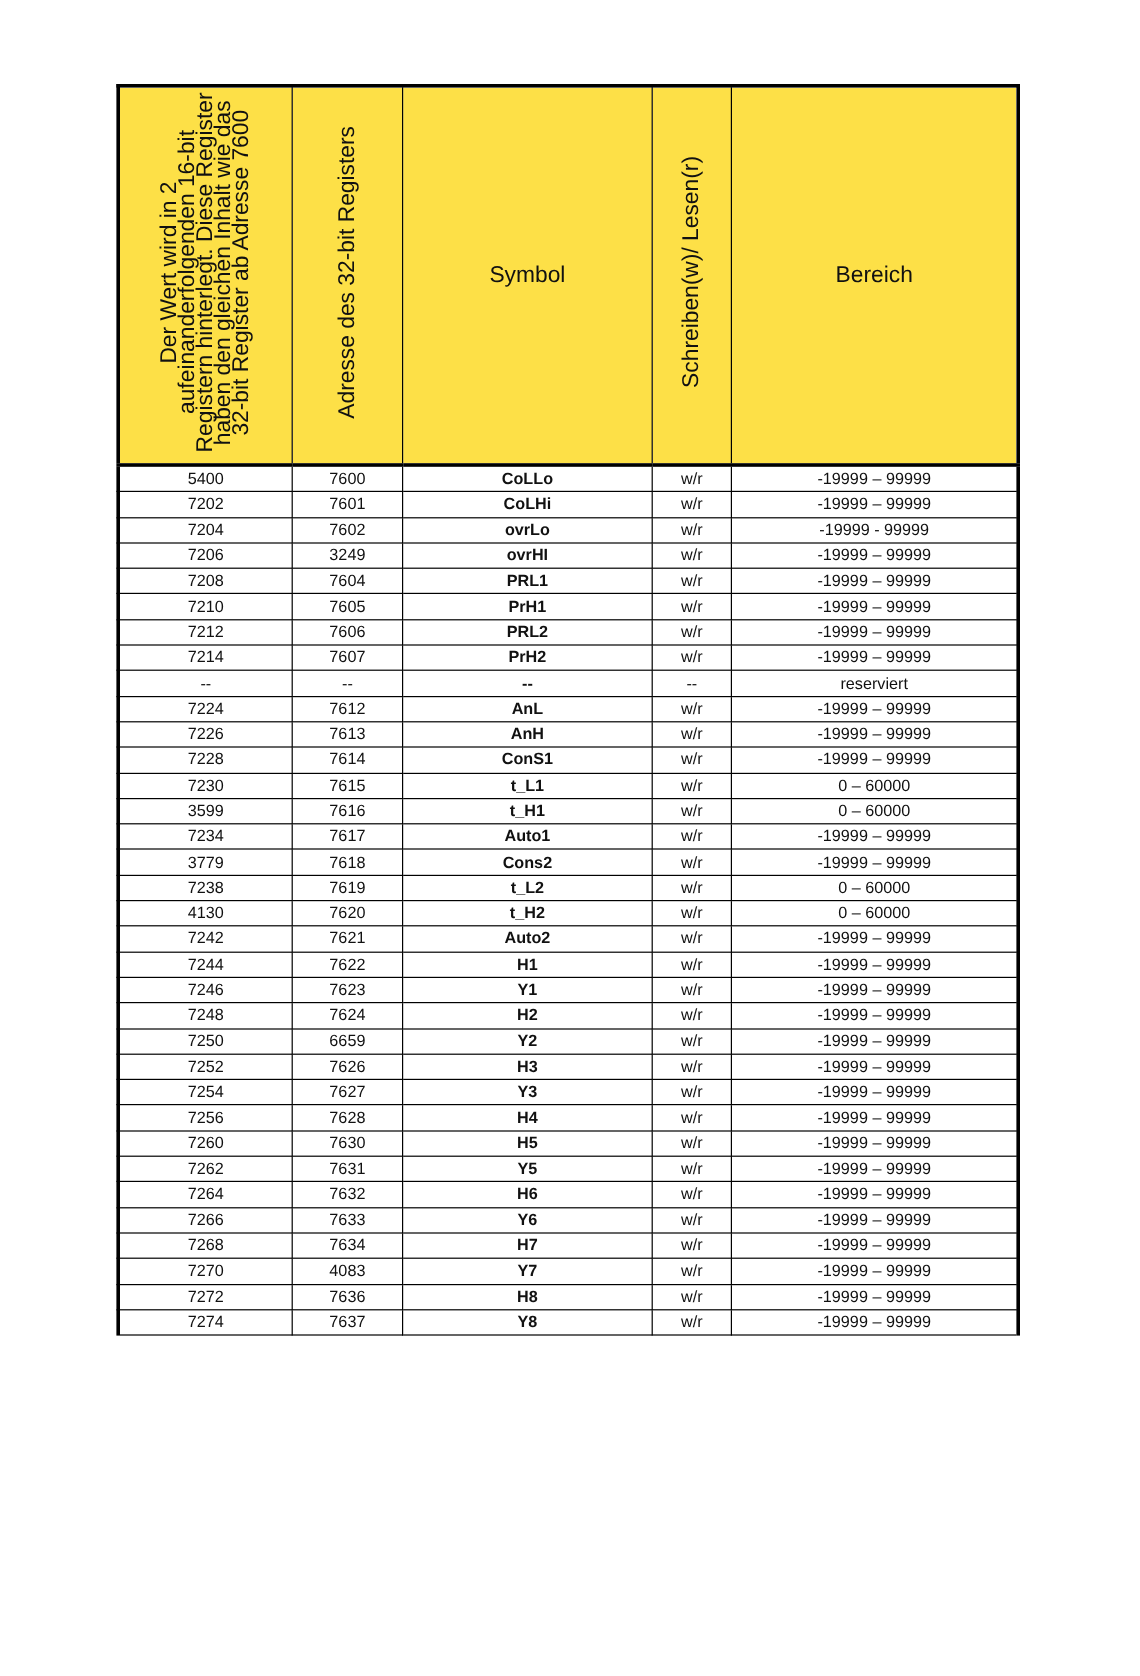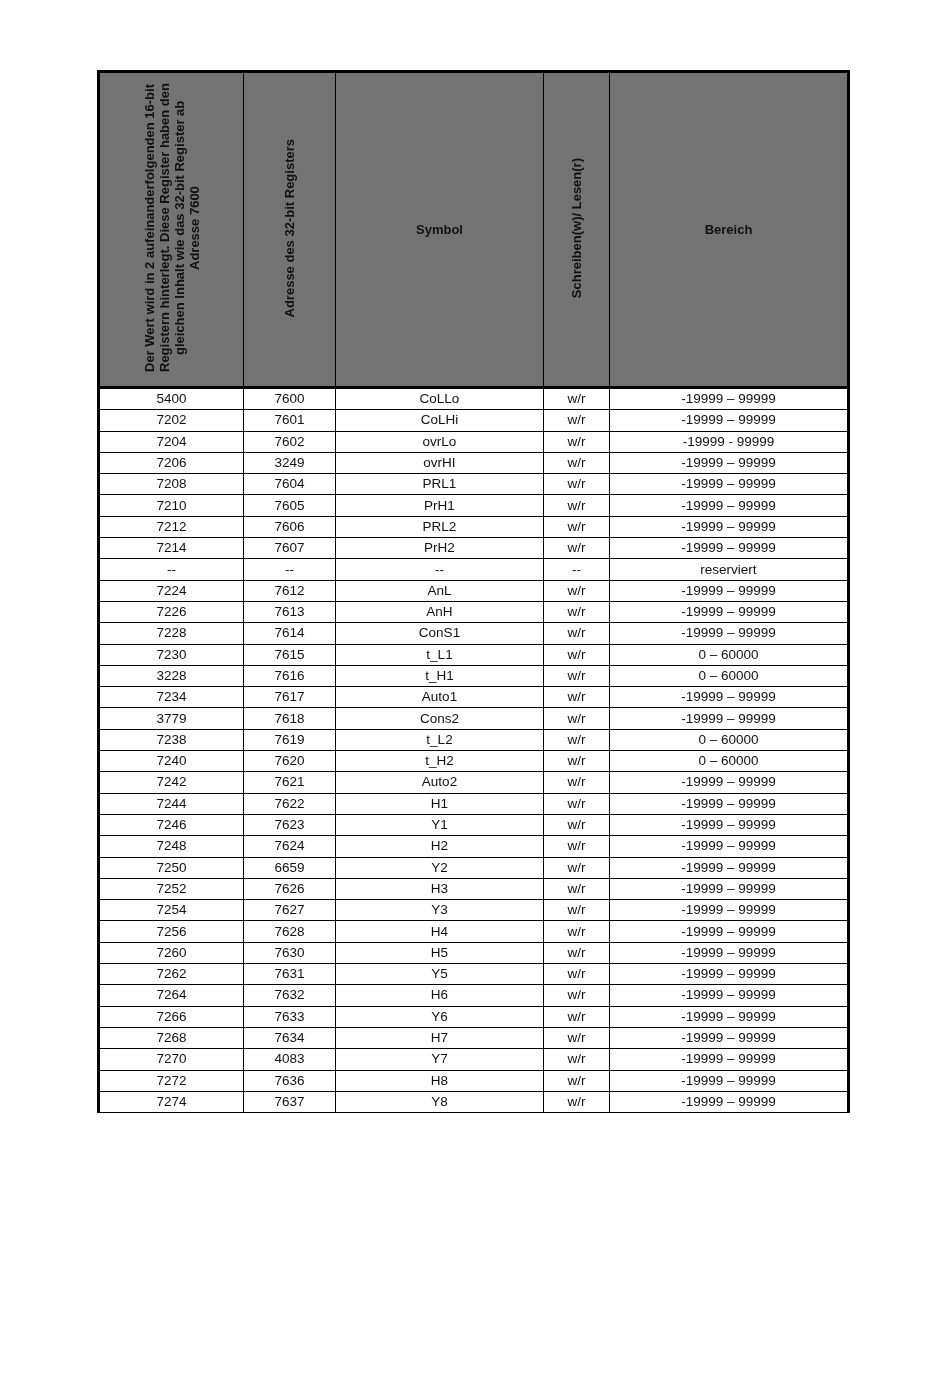--- a/index.html
+++ b/index.html
@@ -28,45 +28,45 @@
       border-top: 3px solid #000;
       border-right: 3px solid #000;
     }
     table.reg-table th, table.reg-table td {
       border: 1.5px solid #000;
       text-align: center;
       padding: 0;
       overflow: hidden;
     }
     table.reg-table thead th {
-      background: #737373;
+      background: #fde047;
       height: 313px;
       border-bottom: 3px solid #000;
-      font-weight: bold;
-      font-size: 13px;
+      font-weight: normal;
+      font-size: 19px;
       vertical-align: middle;
     }
     .vert {
       display: inline-block;
       writing-mode: vertical-rl;
       transform: rotate(180deg);
       white-space: normal;
       line-height: 15px;
       text-align: center;
     }
     .vert.wide {
       max-height: 300px;
     }
     table.reg-table tbody td {
       height: 20.3px;
       font-size: 13.5px;
       line-height: 18px;
     }
     td.sym {
-      font-weight: normal;
+      font-weight: bold;
     }
     .col1 { width: 145px; }
     .col2 { width: 92px; }
     .col3 { width: 208px; }
     .col4 { width: 66px; }
     .col5 { width: auto; }
   </style>
 </head>
 <body>
 
@@ -184,21 +184,21 @@
           <td>-19999 – 99999</td>
         </tr>
         <tr>
           <td>7230</td>
           <td>7615</td>
           <td class="sym">t_L1</td>
           <td>w/r</td>
           <td>0 – 60000</td>
         </tr>
         <tr>
-          <td>3228</td>
+          <td>3599</td>
           <td>7616</td>
           <td class="sym">t_H1</td>
           <td>w/r</td>
           <td>0 – 60000</td>
         </tr>
         <tr>
           <td>7234</td>
           <td>7617</td>
           <td class="sym">Auto1</td>
           <td>w/r</td>
@@ -212,21 +212,21 @@
           <td>-19999 – 99999</td>
         </tr>
         <tr>
           <td>7238</td>
           <td>7619</td>
           <td class="sym">t_L2</td>
           <td>w/r</td>
           <td>0 – 60000</td>
         </tr>
         <tr>
-          <td>7240</td>
+          <td>4130</td>
           <td>7620</td>
           <td class="sym">t_H2</td>
           <td>w/r</td>
           <td>0 – 60000</td>
         </tr>
         <tr>
           <td>7242</td>
           <td>7621</td>
           <td class="sym">Auto2</td>
           <td>w/r</td>

